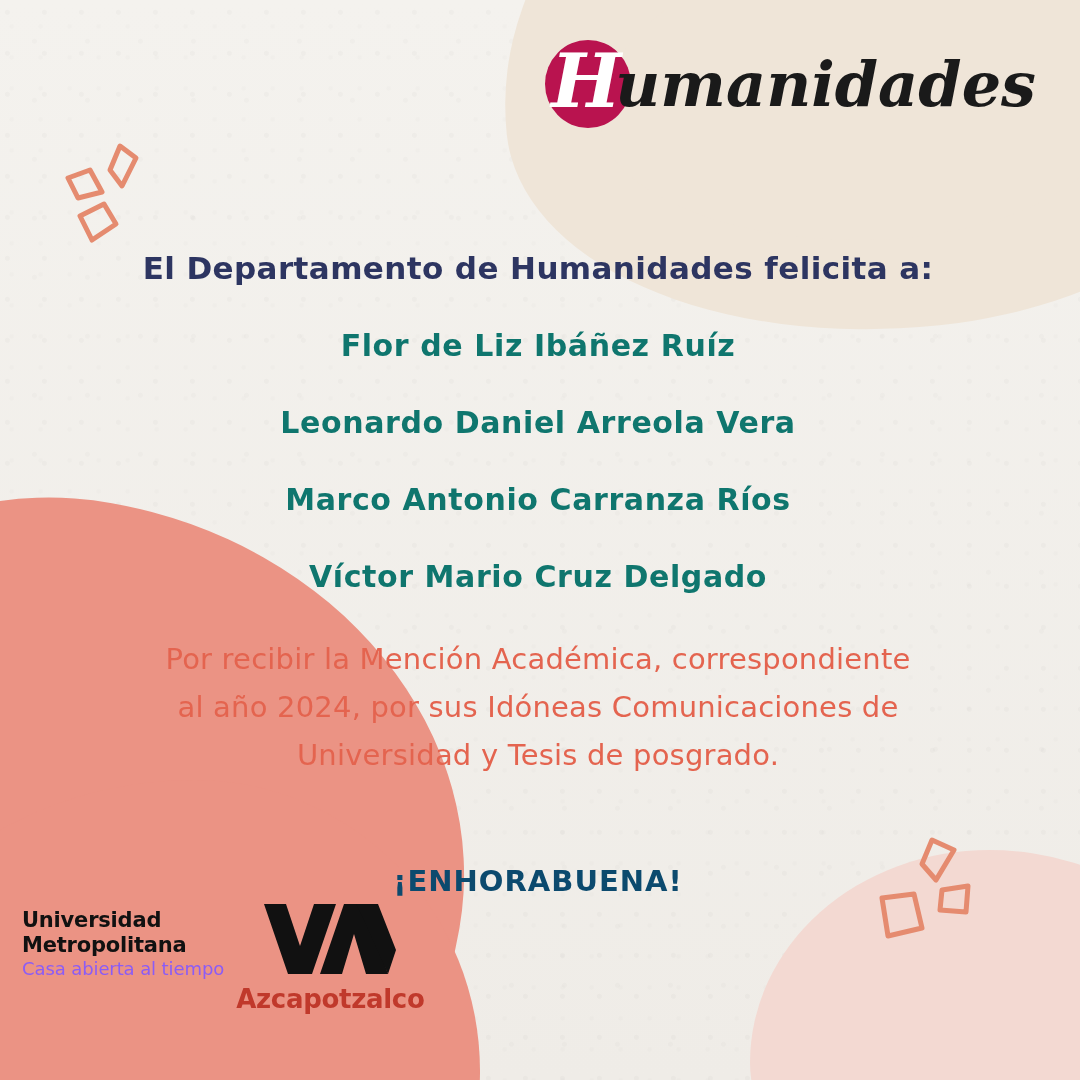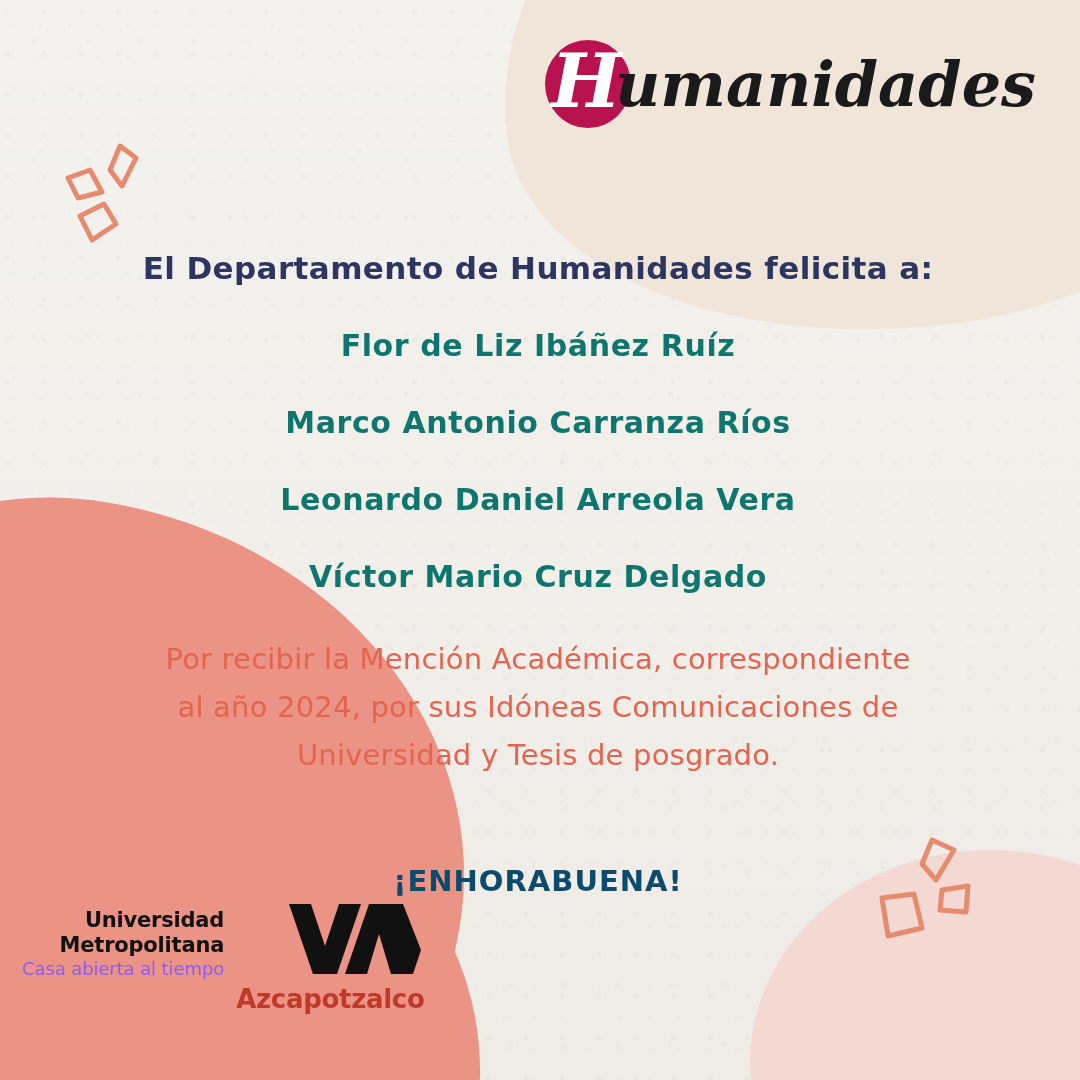--- a/index.html
+++ b/index.html
@@ -176,21 +176,20 @@
 
   
   .uam-logo {
     position: absolute;
     left: 22px;
     bottom: 66px;
     display: flex;
     align-items: flex-start;
   }
   .uam-text {
-    text-align: right;
     padding-top: 8px;
     padding-right: 12px;
   }
   .uam-text .l1,
   .uam-text .l2,
   .uam-text .l3 {
     font-family: "DejaVu Sans", sans-serif;
     font-size: 21px;
     font-weight: 700;
     color: #111111;
@@ -201,21 +200,21 @@
     font-family: "DejaVu Sans", sans-serif;
     font-size: 18px;
     font-weight: 400;
     color: #8b5cf6;
     margin-top: 0;
     letter-spacing: -0.1px;
   }
   .uam-mark {
     display: flex;
     flex-direction: column;
-    align-items: flex-end;
+    align-items: center;
   }
   .uam-unit {
     font-family: "DejaVu Sans", sans-serif;
     font-size: 26px;
     font-weight: 700;
     color: #c0392b;
     margin-top: 2px;
     letter-spacing: -0.3px;
   }
 </style>
@@ -252,22 +251,22 @@
       <path d="M72 54 L98 50 L96 76 L70 74 Z" stroke="#e58b6f" stroke-width="5" fill="none" stroke-linejoin="round"></path>
       <path d="M12 62 L44 58 L52 92 L18 100 Z" stroke="#e58b6f" stroke-width="5" fill="none" stroke-linejoin="round"></path>
     </svg>
   </div>
 
   <div class="content">
     <div class="intro">El Departamento de Humanidades felicita a:</div>
 
     <ul class="names">
       <li>Flor de Liz Ibáñez Ruíz</li>
+      <li>Leonardo Daniel Arreola Vera</li>
       <li>Marco Antonio Carranza Ríos</li>
-      <li>Leonardo Daniel Arreola Vera</li>
       <li>Víctor Mario Cruz Delgado</li>
     </ul>
 
     <div class="body-text">Por recibir la Mención Académica, correspondiente al año 2024, por sus Idóneas Comunicaciones de Universidad y Tesis de posgrado.</div>
 
     <div class="cheer">¡ENHORABUENA!</div>
   </div>
 
   <div class="uam-logo">
     <div class="uam-text">

